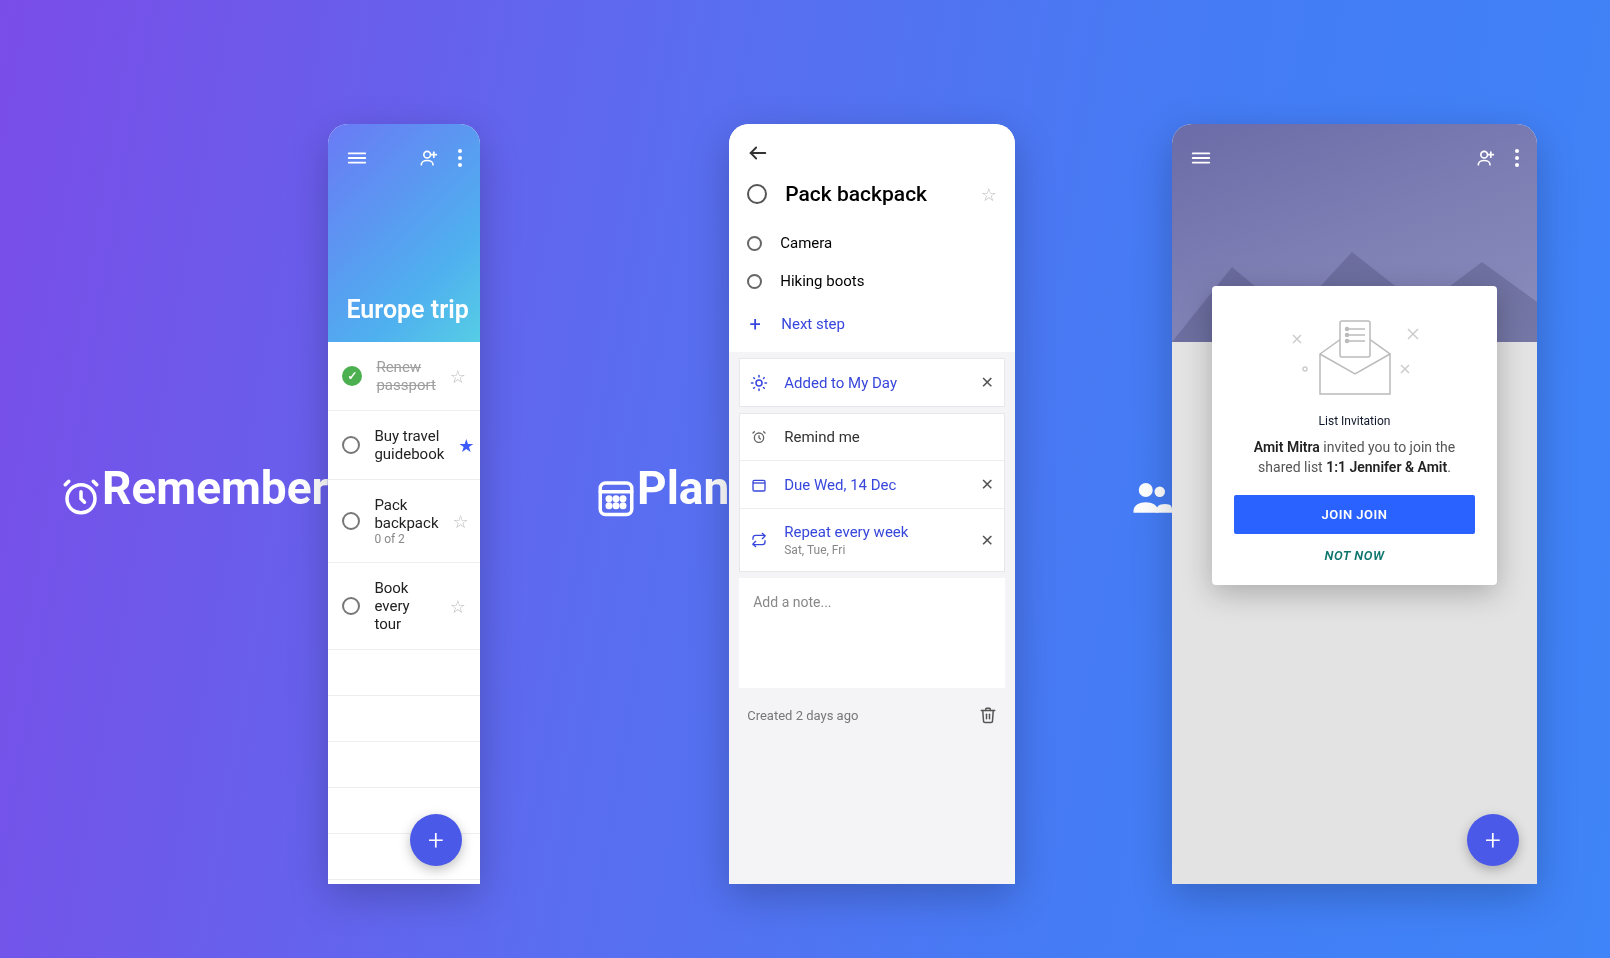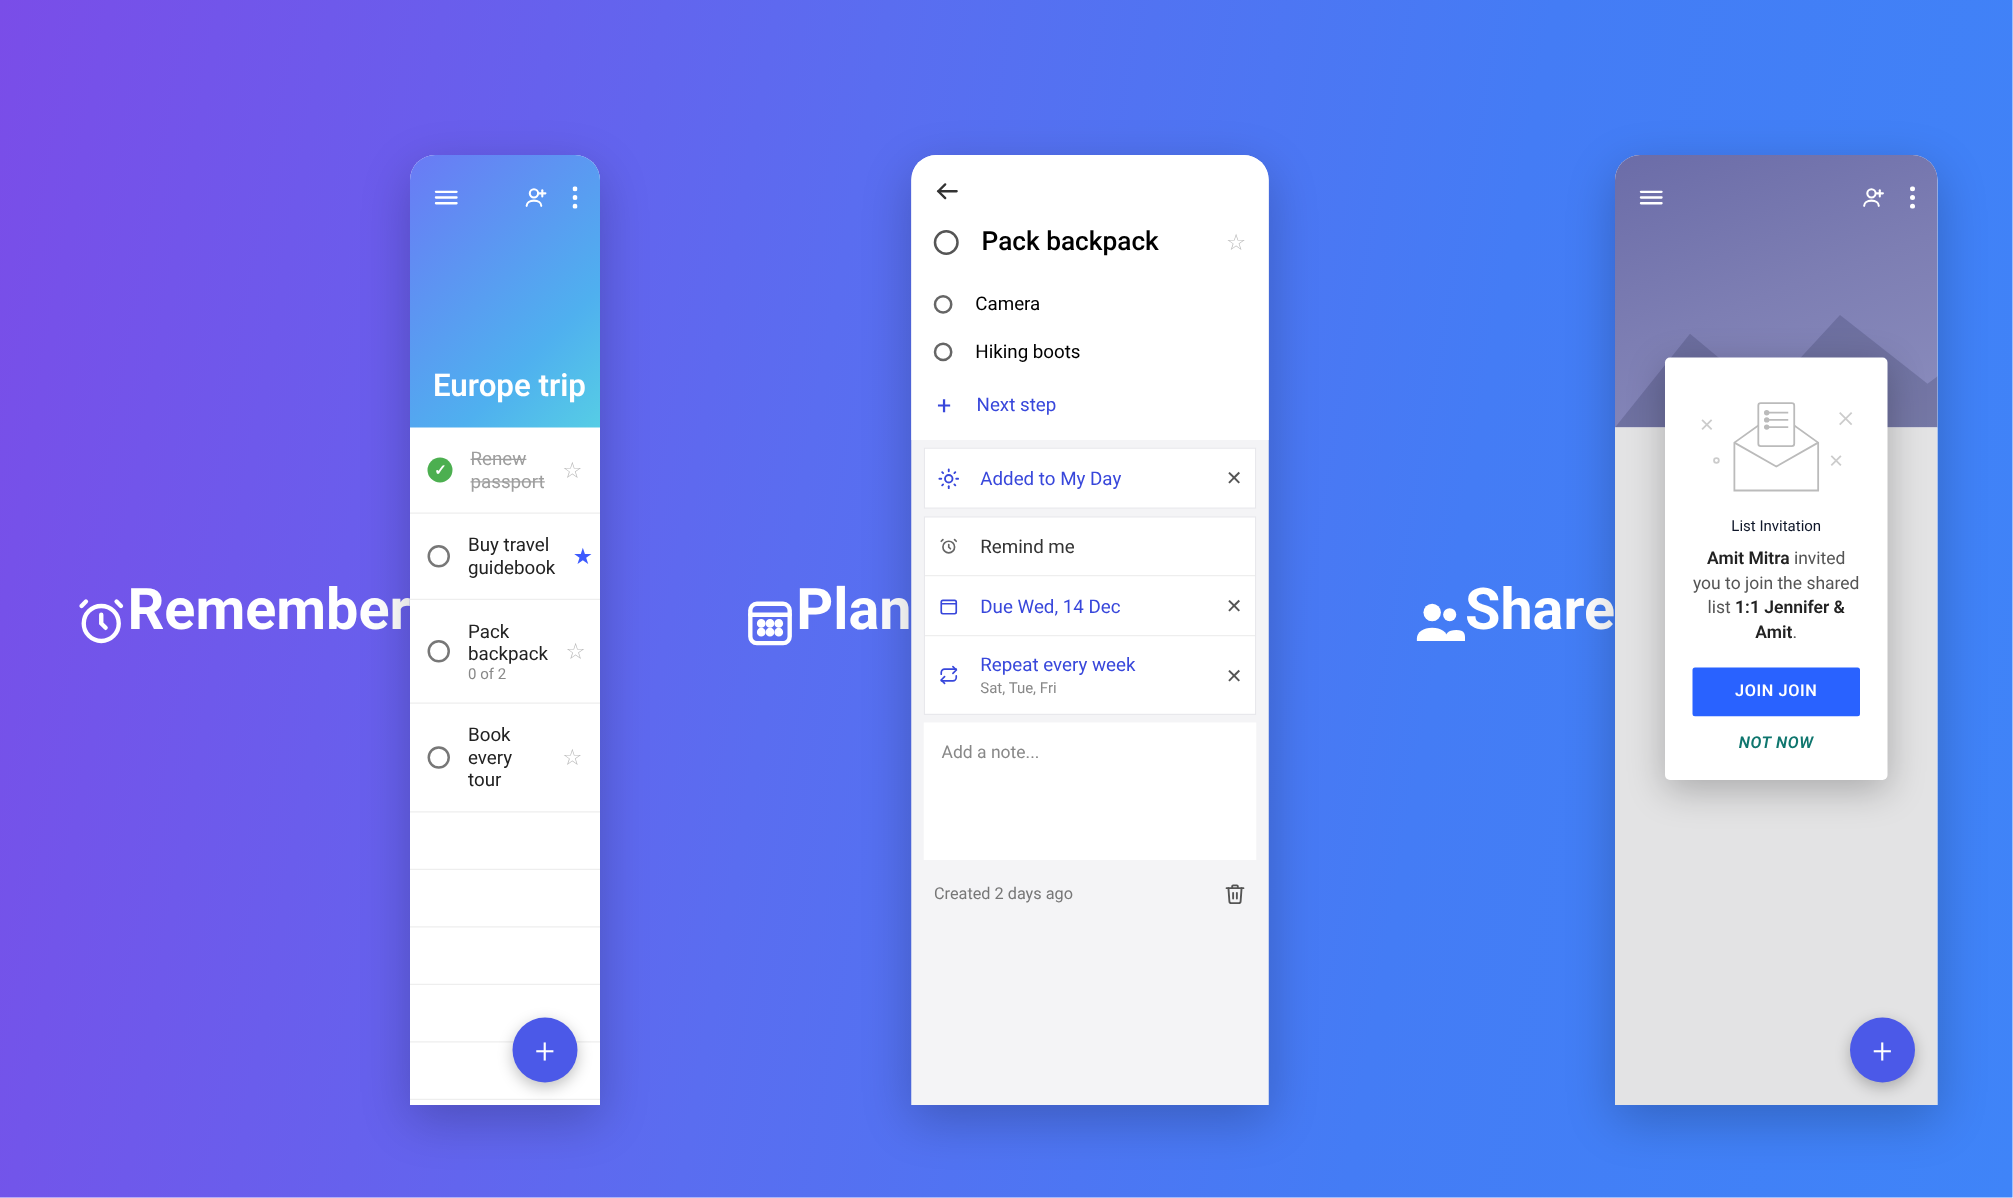--- a/index.html
+++ b/index.html
@@ -337,21 +337,20 @@
 
   <div class="col">
     <div class="col-header-icon">
       <svg width="42" height="42" viewBox="0 0 24 24" fill="white">
           <circle cx="9" cy="8" r="4"></circle>
           <circle cx="17" cy="9" r="3"></circle>
           <path d="M2 20c0-3 3-5 7-5s7 2 7 5v1H2z"></path>
           <path d="M15 20c0-2 1-4 5-4s4 2 4 4v1h-9z"></path>
         </svg>
     </div>
-    <div class="col-title">Share</div>
 
     <div class="phone">
       <div class="phone3-header">
         <div class="phone-topbar">
           <span>
             <svg width="22" height="22" viewBox="0 0 24 24" stroke="white" stroke-width="2" stroke-linecap="round">
                 <line x1="3" y1="7" x2="21" y2="7"></line>
                 <line x1="3" y1="12" x2="21" y2="12"></line>
                 <line x1="3" y1="17" x2="21" y2="17"></line>
               </svg>

